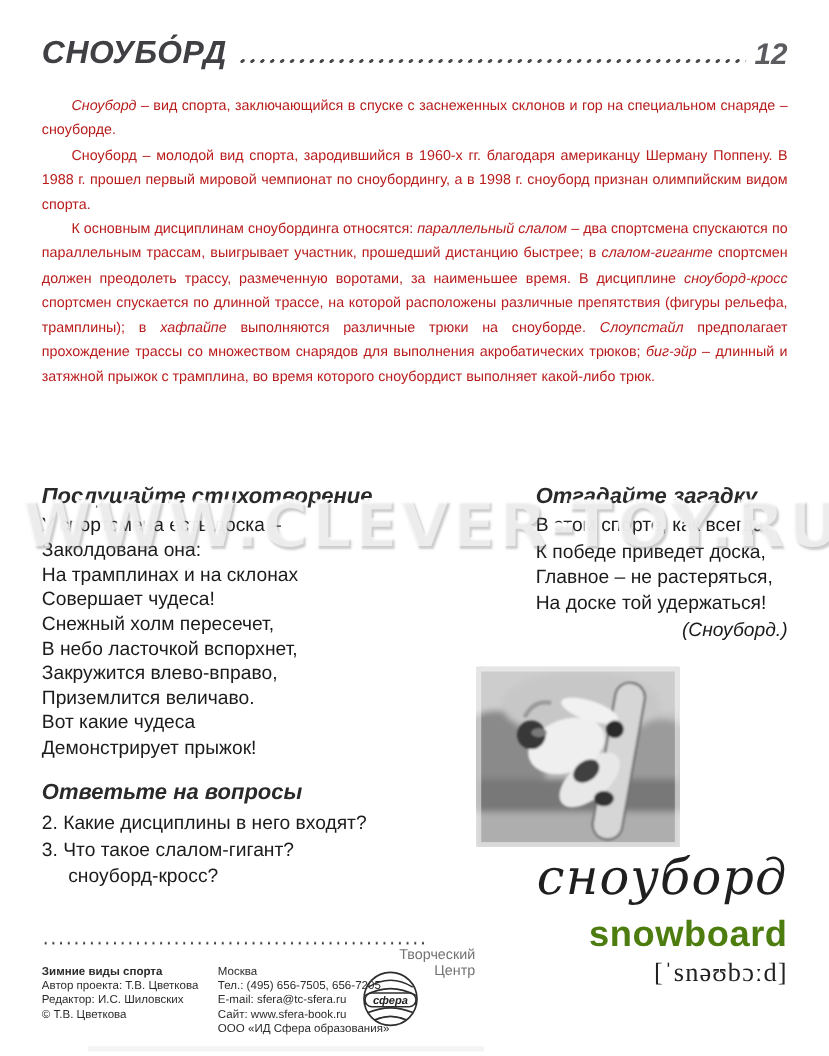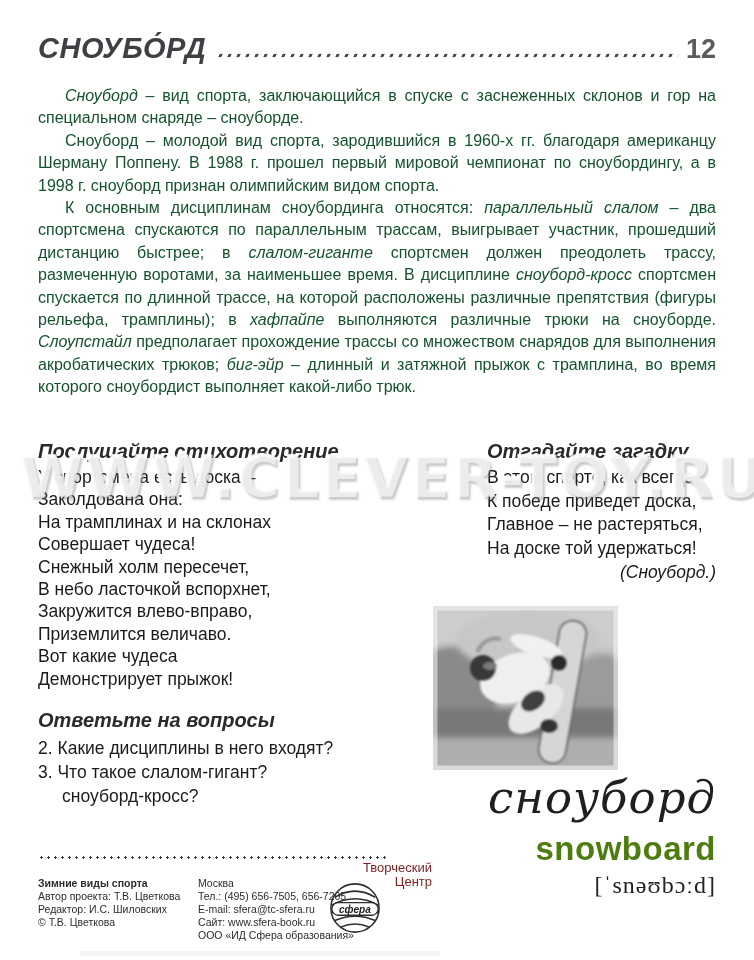--- a/index.html
+++ b/index.html
@@ -9,25 +9,25 @@
     font-family:"Liberation Sans", sans-serif; color:#1b1b1b;
   }
   .abs { position:absolute; }
 
   
   #title-row { left:38px; top:34px; width:678px; display:flex; align-items:flex-end; z-index:2; }
   .title { font-size:29px; font-weight:bold; font-style:italic; letter-spacing:.5px; color:#3f3f44; line-height:1; white-space:nowrap; }
   .leader { flex:1; height:5px; margin:0 8px 5px 10px;
     background-image:radial-gradient(circle, #47474c 1.7px, transparent 2px);
     background-size:9px 5px; background-repeat:repeat-x; transform:skewX(-25deg); }
-  .pagenum { font-size:27px; font-weight:bold; color:#5b5b60; line-height:1; }
+  .pagenum { font-size:27px; font-weight:bold; font-style:italic; color:#5b5b60; line-height:1; }
 
   
   #intro { left:38px; top:85px; width:678px; z-index:2; }
-  .body-par { font-size:16px; line-height:22.4px; text-align:justify; text-indent:27px; color:#14532d; }
+  .body-par { font-size:13px; line-height:22.4px; text-align:justify; text-indent:27px; color:#b91c1c; }
   .body-par i { font-style:italic; }
 
   
   .col-heading { font-size:20px; font-weight:bold; font-style:italic; color:#2a2a2a; white-space:nowrap; z-index:2; }
 
   
   #poem-heading { left:38px; top:440px; }
   #poem { left:38px; top:466px; width:400px; z-index:2; }
   .poem-line { font-size:17.5px; line-height:22.4px; white-space:nowrap; }
 
@@ -53,21 +53,21 @@
 
   
   #footer-rule { left:38px; top:856px; width:352px; height:3px;
     background-image:radial-gradient(circle, #3a3a3a 1.1px, transparent 1.3px);
     background-size:7px 3px; background-repeat:repeat-x; z-index:2; }
   .footer-col { font-size:10.5px; line-height:13px; color:#2c2c2c; white-space:nowrap; z-index:2; }
   #footer-col1 { left:38px; top:877px; }
   #footer-col2 { left:198px; top:877px; }
   .footer-series { font-weight:bold; }
   #footer-col3 { left:330px; top:861px; width:102px; text-align:right; z-index:2; }
-  .pub-line { font-size:13px; line-height:14px; color:#7f1d1d; }
+  .pub-line { font-size:13px; line-height:14px; color:#737373; }
   #sfera-logo { left:328px; top:881px; z-index:2; }
 
   
   #watermark { left:20px; top:444px; width:760px; z-index:3; pointer-events:none;
     font-family:"DejaVu Sans", sans-serif; font-weight:bold; font-size:57px; letter-spacing:3px;
     color:rgba(255,255,255,0.62);
     text-shadow:2px 3px 2px rgba(120,120,120,0.38), -1px -1px 1px rgba(255,255,255,0.9);
     white-space:nowrap; }
 
   .scan-remnant { left:80px; top:951px; width:360px; height:5px; background:rgba(0,0,0,0.045); z-index:1; }

